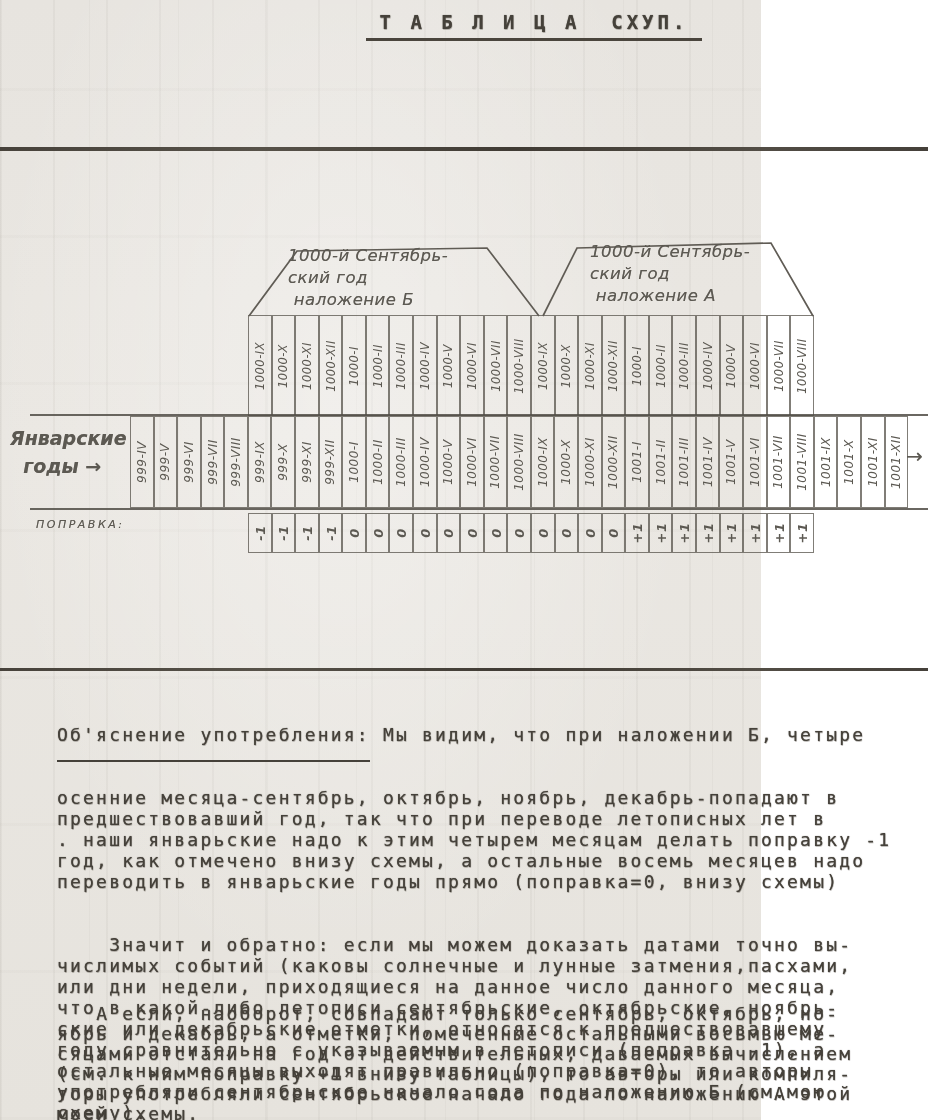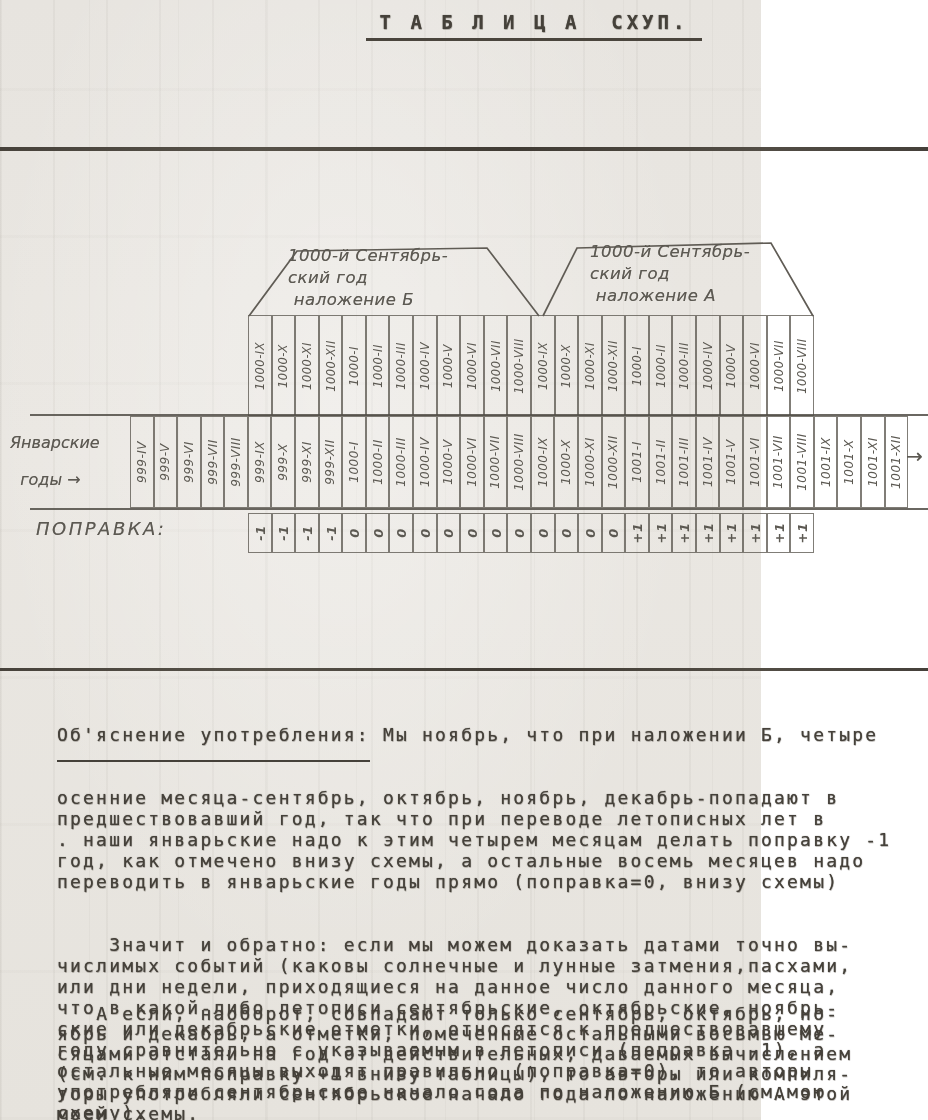--- a/index.html
+++ b/index.html
@@ -52,22 +52,22 @@
   .cell-sep .rot{ font-size:11.5px; }
   #january-row{ left:130px; top:416px; width:778px; height:92px; }
   .cell-jan .rot{ font-size:12px; }
   #correction-row{ left:248px; top:513px; width:566px; height:40px; }
   .cell-corr .rot{ font-size:13px; font-weight:bold; }
   .longline{ left:30px; width:898px; height:2px; background:rgba(80,76,69,0.85); }
   #jan-line-top{ top:414px; }
   #jan-line-bottom{ top:508px; }
   #overlay-b-label{ left:288px; top:245px; font-size:16.5px; line-height:22px; letter-spacing:0.5px;}
   #overlay-a-label{ left:590px; top:241px; font-size:16.5px; line-height:22px; letter-spacing:0.5px;}
-  #january-label{ left:10px; top:424px; font-size:16px; line-height:37px; }
-  #correction-label{ left:36px; top:518px; font-size:18px; letter-spacing:2.5px; }
+  #january-label{ left:10px; top:424px; font-size:19px; line-height:28px;font-weight:bold; }
+  #correction-label{ left:36px; top:518px; font-size:11px; letter-spacing:2.5px; }
   #right-arrow{ left:906px; top:444px; font-size:20px; }
   
   #explanation{ top:682px; left:57px; width:852px; line-height:21px; }
   #explanation .underl{ border-bottom:2px solid #45413a; padding-bottom:15px; }
   #para3{ top:1004px; left:57px; width:852px; line-height:20px; }
 </style>
 </head>
 <body>
 
 <div id="page">
@@ -342,21 +342,21 @@
         <span class="rot">+1</span>
       </div>
       <div class="cell cell-corr">
         <span class="rot">+1</span>
       </div>
     </div>
 
   <div id="rule-bottom" class="abs rule"></div>
 
   <div id="explanation" class="abs type">
-    <div><span class="underl">Об'яснение употребления:</span><span> Мы ноябрь, что при наложении Б, четыре</span></div>
+    <div><span class="underl">Об'яснение употребления:</span><span> Мы видим, что при наложении Б, четыре</span></div>
     <div>осенние месяца-сентябрь, октябрь, ноябрь, декабрь-попадают в
 предшествовавший год, так что при переводе летописных лет в
 . наши январьские надо к этим четырем месяцам делать поправку -1
 год, как отмечено внизу схемы, а остальные восемь месяцев надо
 переводить в январьские годы прямо (поправка=0, внизу схемы)</div>
     <div>    Значит и обратно: если мы можем доказать датами точно вы-
 числимых событий (каковы солнечные и лунные затмения,пасхами,
 или дни недели, приходящиеся на данное число данного месяца,
 что в какой-либо летописи сентябрьские, октябрьские, ноябрь-
 ские или декабрьские отметки, относятся к предшествовавшему

